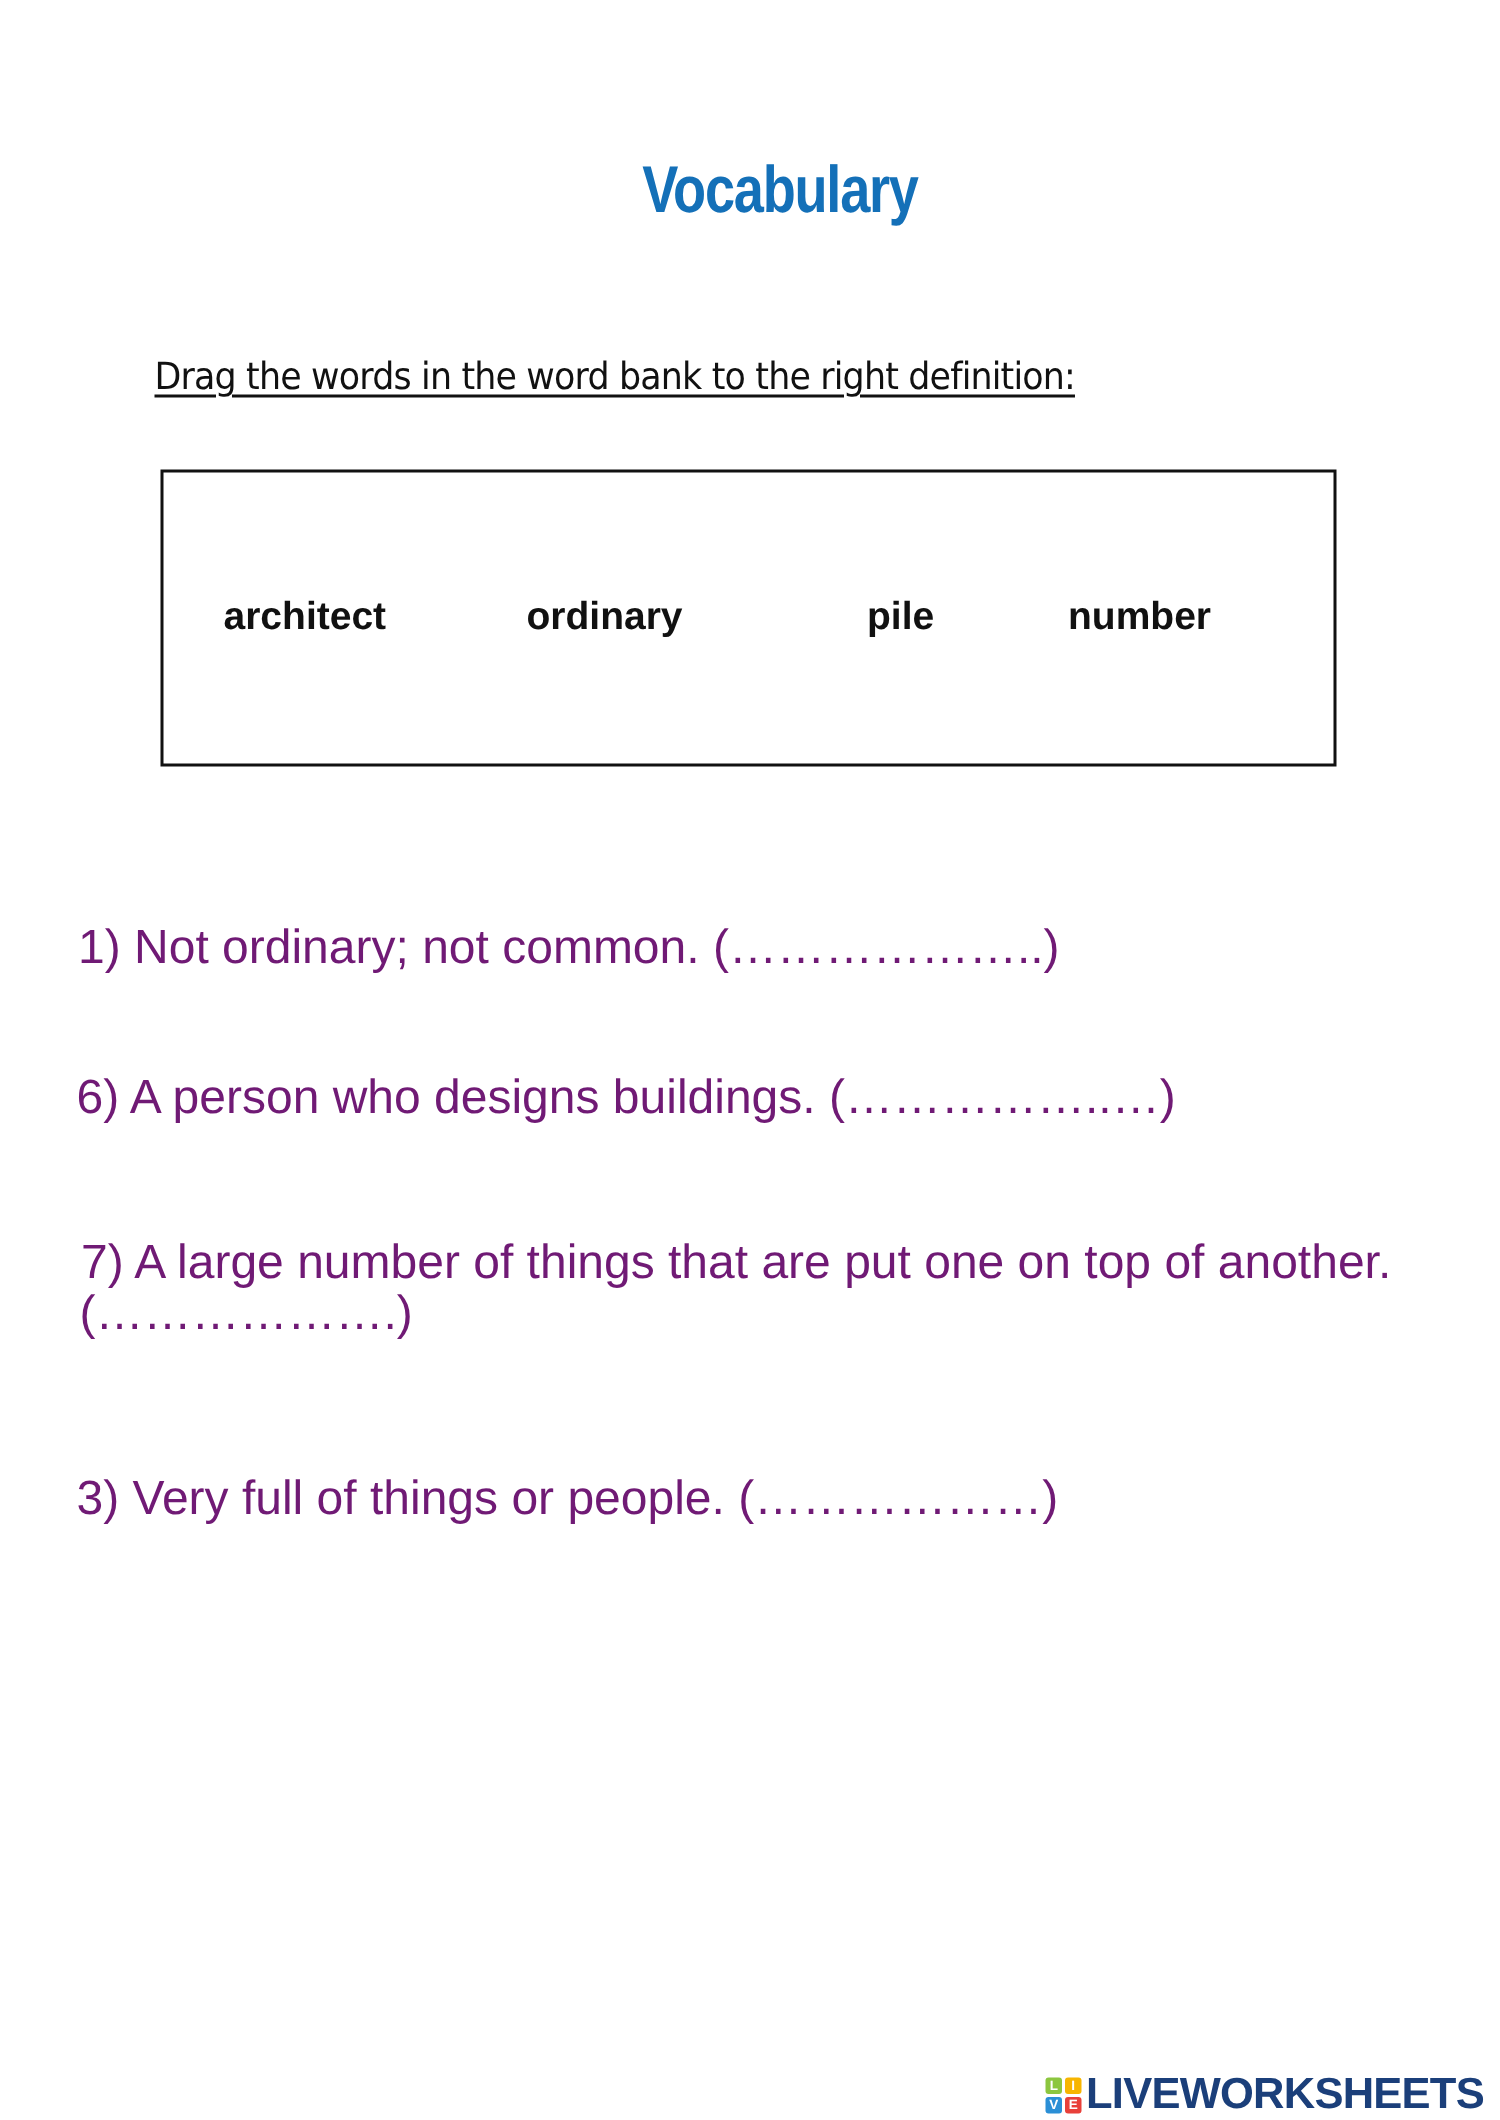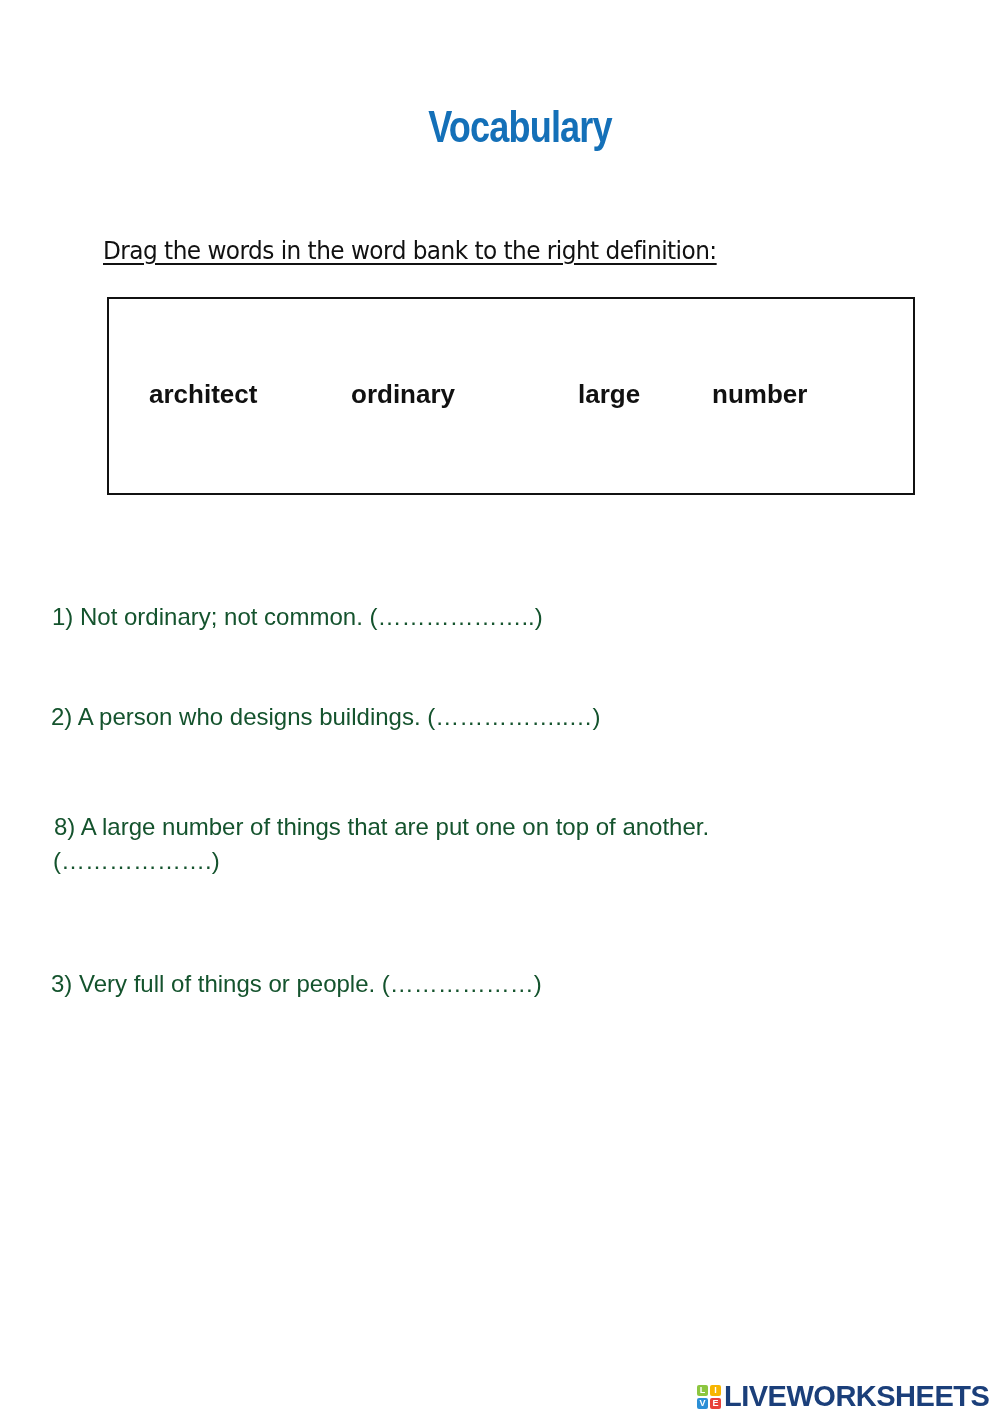--- a/index.html
+++ b/index.html
@@ -1,43 +1,43 @@
 <!DOCTYPE html>
 <html><head>
 <meta charset="utf-8">
 <style>
   html, body { margin:0; padding:0; background:#ffffff; }
   body { width:1000px; height:1413px; position:relative; overflow:hidden; font-family:"Liberation Sans", sans-serif; color:#111; }
   .title { position:absolute; left:0; width:1040px; top:102px; text-align:center; font-family:"Liberation Sans", sans-serif; font-weight:bold; font-size:44px; color:#1470b8; letter-spacing:-1px; transform:scaleX(0.82); transform-origin:center; }
   .instruction { position:absolute; left:103px; top:236px; font-family:"DejaVu Sans", sans-serif; font-size:25px; color:#111; text-decoration:underline; text-underline-offset:4px; text-decoration-thickness:2px; letter-spacing:-0.6px; transform:scaleX(0.93); transform-origin:left; white-space:nowrap; }
-  .wordbank { position:absolute; left:107px; top:297px; width:780px; height:194px; border:2.5px solid #111;padding-left:24px; }
+  .wordbank { position:absolute; left:107px; top:313px; width:780px; height:194px; border:2.5px solid #111; }
   .word { position:absolute; top:80px; font-weight:bold; font-size:26px; color:#111; white-space:nowrap; }
-  .q { position:absolute; font-size:24px; color:#14532d; white-space:nowrap; }
+  .q { position:absolute; font-size:32px; color:#701a75; white-space:nowrap;margin-top:10px; }
   .logo { position:absolute; left:697px; top:1380px; display:flex; align-items:center; }
   .tiles { display:grid; grid-template-columns:11px 11px; grid-template-rows:11px 11px; gap:2px; margin-right:3px; }
   .tile { font-size:9px; font-weight:bold; color:#fff; display:flex; align-items:center; justify-content:center; border-radius:2px; }
   .logo-text { font-weight:bold; font-size:29px; color:#1b3f7a; letter-spacing:-0.5px; }
 </style>
 </head>
 <body>
 
 <div class="title">Vocabulary</div>
 
 <div class="instruction">Drag the words in the word bank to the right definition:</div>
 
 <div class="wordbank">
   <span class="word" style="left:40px">architect</span>
   <span class="word" style="left:242px">ordinary</span>
-  <span class="word" style="left:469px">large</span>
+  <span class="word" style="left:469px">pile</span>
   <span class="word" style="left:603px">number</span>
 </div>
 
 <div class="q" style="left:52px; top:603px;">1) Not ordinary; not common. (………………..)</div>
-<div class="q" style="left:51px; top:703px;">2) A person who designs buildings. (……………..…)</div>
-<div class="q" style="left:54px; top:813px;">8) A large number of things that are put one on top of another.</div>
+<div class="q" style="left:51px; top:703px;">6) A person who designs buildings. (……………..…)</div>
+<div class="q" style="left:54px; top:813px;">7) A large number of things that are put one on top of another.</div>
 <div class="q" style="left:53px; top:847px;">(……………….)</div>
 <div class="q" style="left:51px; top:970px;">3) Very full of things or people. (………………)</div>
 
 <div class="logo">
   <div class="tiles">
     <span class="tile" style="background:#8cc63f">L</span>
     <span class="tile" style="background:#f7b500">I</span>
     <span class="tile" style="background:#2b8fd6">V</span>
     <span class="tile" style="background:#e8403a">E</span>
   </div>

